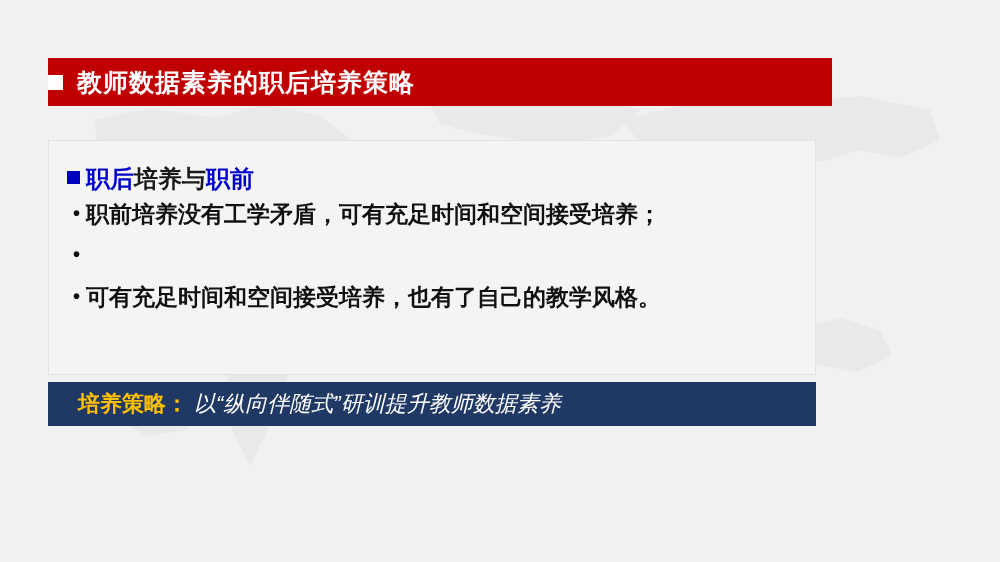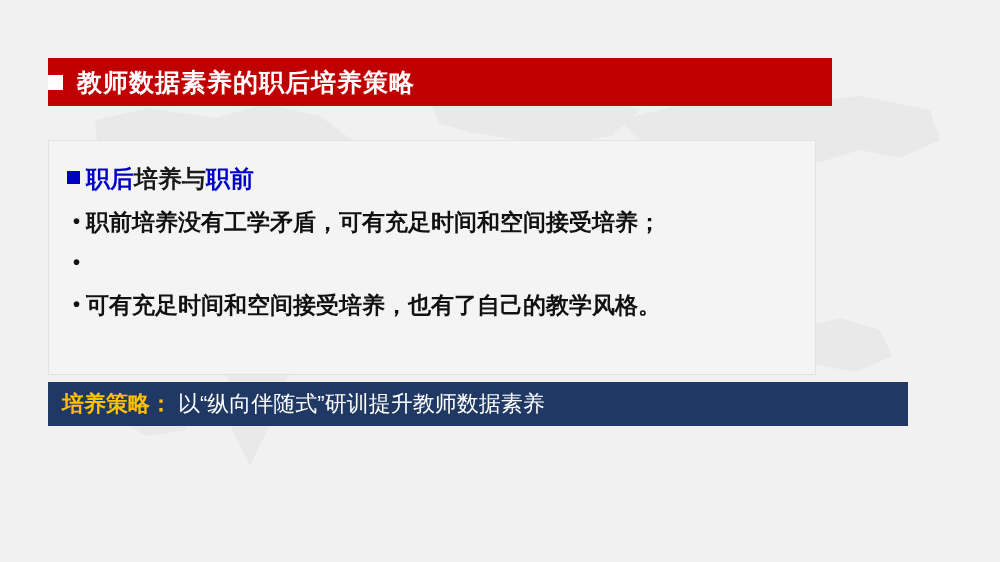--- a/index.html
+++ b/index.html
@@ -74,21 +74,21 @@
     box-sizing: border-box;
     padding: 22px 18px 0 18px;
   }
 
   .lead-line {
     display: flex;
     align-items: baseline;
     font-size: 24px;
     font-weight: bold;
     color: #1a1a1a;
-    margin-bottom: 12px;
+    margin-bottom: 4px;
     white-space: nowrap;
   }
   .lead-bullet {
     width: 13px;
     height: 13px;
     background: #0000c0;
     margin-right: 6px;
     position: relative;
     top: -3px;
     flex: 0 0 auto;
@@ -113,38 +113,39 @@
     margin-right: 6px;
     position: relative;
     top: -2px;
     color: #111111;
   }
 
   .strategy-bar {
     position: absolute;
     left: 48px;
     top: 382px;
-    width: 860px;
+    width: 768px;
     height: 44px;
     background: #1f3864;
     display: flex;
     align-items: center;
-    padding-left: 14px;
+    padding-left: 30px;
     box-sizing: border-box;
     white-space: nowrap;
   }
   .strategy-label {
     color: #ffc000;
     font-size: 22px;
     font-weight: bold;
   }
   .strategy-text {
     color: #ffffff;
     font-size: 22px;
     margin-left: 6px;
+    font-style: italic;
   }
 </style>
 </head>
 <body>
 
 <div class="slide">
 
   <div class="map-watermark">
     <svg viewBox="0 0 1000 562" xmlns="http://www.w3.org/2000/svg">
       <g fill="#e3e3e3">

